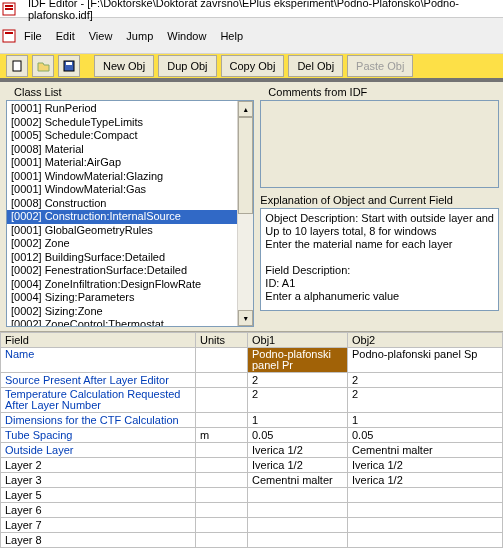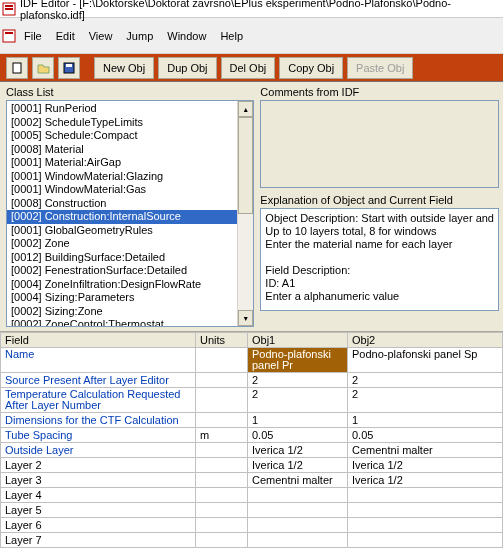--- a/index.html
+++ b/index.html
@@ -12,21 +12,21 @@
     height: 548px;
     overflow: hidden;
     color: #000;
   }
   .titlebar {
     height: 18px;
     background: #fff;
     display: flex;
     align-items: center;
     padding: 0 2px;
-    gap: 4px;
+    gap: 12px;
     border-bottom: 1px solid #ccc;
   }
   .titlebar-icon {
     width: 14px; height: 14px;
     display: inline-flex;
     align-items: center; justify-content: center;
   }
   .titlebar-text { font-size: 11px; }
   .menubar {
     height: 36px;
@@ -34,26 +34,26 @@
     display: flex;
     align-items: center;
     gap: 2px;
     padding: 0 2px;
     border-bottom: 1px solid #d6d3ce;
   }
   .menubar-icon { width: 14px; height: 14px; display:inline-flex; align-items:center; justify-content:center;}
   .menu-item { padding: 1px 6px; cursor: default; }
   .toolbar {
     height: 28px;
-    background: #c2410c;
+    background: #fde047;
     display: flex;
     align-items: center;
     gap: 4px;
     padding: 2px 6px;
-    border-bottom: 1px solid #737373;
+    border-bottom: 4px solid #737373;
   }
   .tool-icon-btn {
     width: 22px; height: 22px;
     border: 1px solid #aca899;
     background: #ece9d8;
     display: inline-flex;
     align-items: center; justify-content: center;
     cursor: pointer;
   }
   .tool-btn {
@@ -75,21 +75,21 @@
     display: flex;
     flex-direction: column;
     padding: 2px 4px 4px 6px;
   }
   .right-pane {
     flex: 1;
     display: flex;
     flex-direction: column;
     padding: 2px 4px 20px 2px;
   }
-  .pane-label { margin: 2px 0; }
+  .pane-label { margin: 2px 8px; }
   .listbox {
     flex: 1;
     background: #fff;
     border: 1px solid #7f9db9;
     overflow: hidden;
     position: relative;
   }
   .listbox-inner {
     position: absolute;
     inset: 0 16px 0 0;
@@ -220,22 +220,22 @@
   </span>
   <span class="tool-icon-btn">
     <svg width="14" height="14">
         <rect x="2" y="2" width="10" height="10" fill="#3a5fb7" stroke="#000"></rect>
         <rect x="4" y="3" width="6" height="3" fill="#fff"></rect>
       </svg>
   </span>
   <span style="width:6px"></span>
   <button class="tool-btn">New Obj</button>
   <button class="tool-btn">Dup Obj</button>
+  <button class="tool-btn">Copy Obj</button>
   <button class="tool-btn">Del Obj</button>
-  <button class="tool-btn">Copy Obj</button>
   <button class="tool-btn disabled">Paste Obj</button>
 </div>
 
 <div class="mid">
   <div class="left-pane">
     <div class="pane-label">Class List</div>
     <div class="listbox">
       <div class="listbox-inner" id="classlist-inner">
           <div class="list-item">[0001]  RunPeriod</div>
           <div class="list-item">[0002]  ScheduleTypeLimits</div>
@@ -339,26 +339,20 @@
           <td>Iverica 1/2</td>
           <td>Iverica 1/2</td>
         </tr>
         <tr>
           <td class="">Layer 3</td>
           <td></td>
           <td>Cementni malter</td>
           <td>Iverica 1/2</td>
         </tr>
         <tr>
-          <td class="">Layer 4</td>
-          <td></td>
-          <td></td>
-          <td></td>
-        </tr>
-        <tr>
           <td class="">Layer 5</td>
           <td></td>
           <td></td>
           <td></td>
         </tr>
         <tr>
           <td class="">Layer 6</td>
           <td></td>
           <td></td>
           <td></td>

